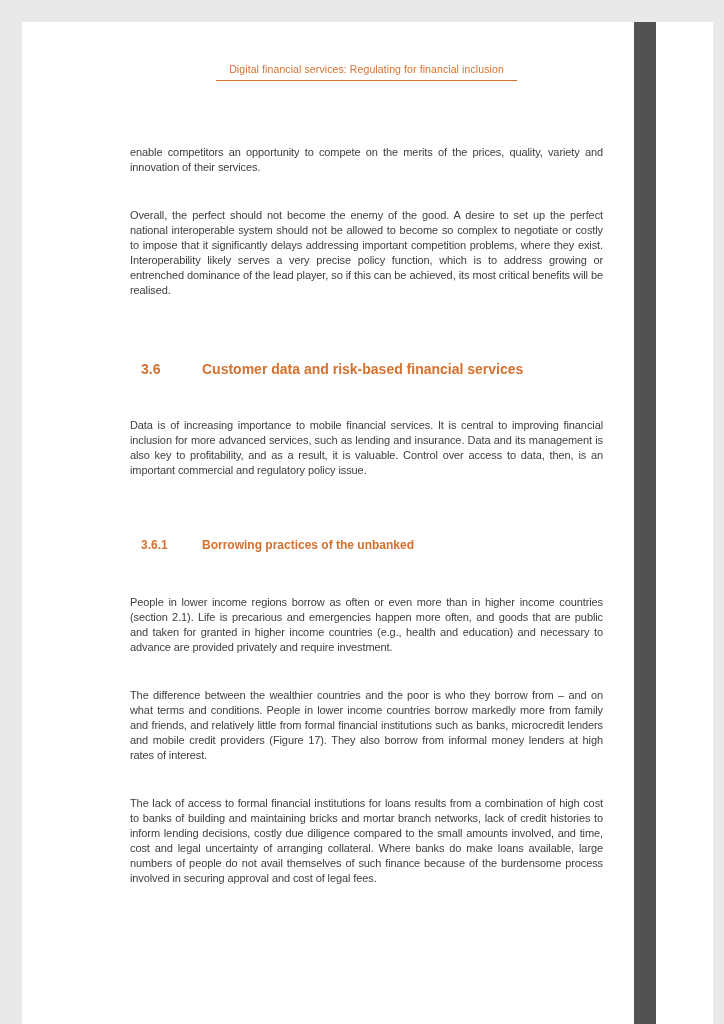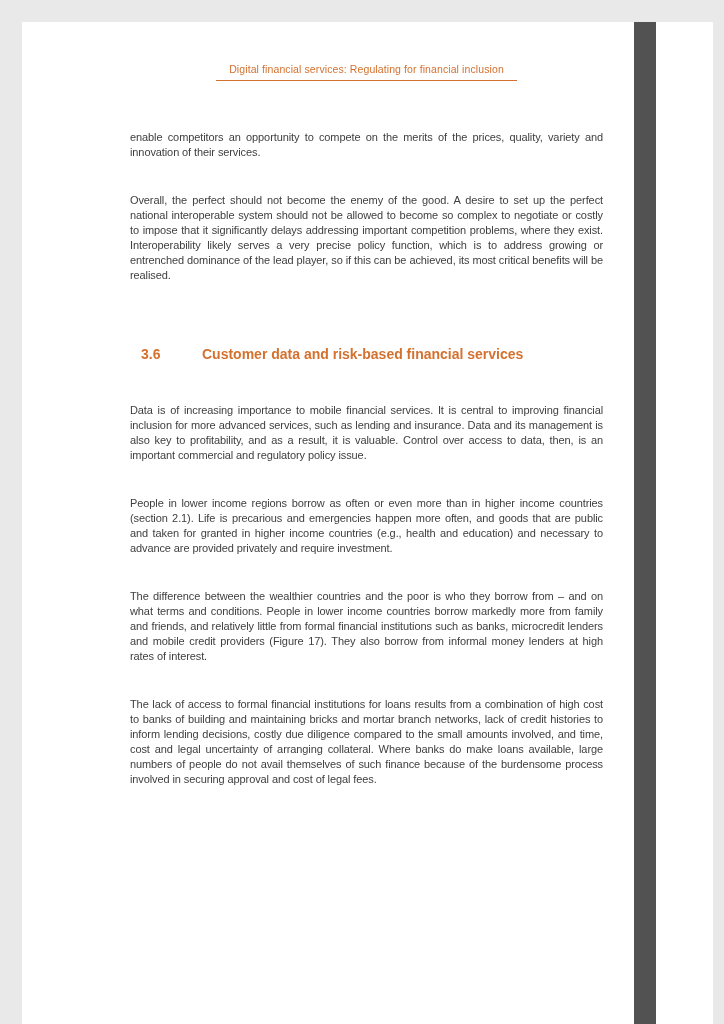--- a/index.html
+++ b/index.html
@@ -36,21 +36,21 @@
     display:inline-block;
     color:var(--accent-orange,#D4712F);
     font-size:10.5px;
     letter-spacing:0.1px;
     padding:0 13px 5px 13px;
     border-bottom:1px solid var(--accent-orange,#D4712F);
   }
   
   .content{
     position:absolute;
-    top:86px;left:86px;width:517px;
+    top:101px;left:86px;width:517px;
     color:var(--body-text,#3E3E3E);
     font-size:11px;
     line-height:15px;
   }
   .content p{
     text-align:justify;
     margin-bottom:11px;
     letter-spacing:-0.1px;
   }
   h2.section-heading{
@@ -104,20 +104,23 @@
     <p>enable competitors an opportunity to compete on the merits of the prices, quality, variety and innovation of their services.</p>
 
     <p>Overall, the perfect should not become the enemy of the good. A desire to set up the perfect national interoperable system should not be allowed to become so complex to negotiate or costly to impose that it significantly delays addressing important competition problems, where they exist. Interoperability likely serves a very precise policy function, which is to address growing or entrenched dominance of the lead player, so if this can be achieved, its most critical benefits will be realised.</p>
 
     <h2 class="section-heading">
       <span class="heading-number">3.6</span><span>Customer data and risk-based financial services</span>
     </h2>
 
     <p>Data is of increasing importance to mobile financial services. It is central to improving financial inclusion for more advanced services, such as lending and insurance. Data and its management is also key to profitability, and as a result, it is valuable. Control over access to data, then, is an important commercial and regulatory policy issue.</p>
 
+    <h3 class="subsection-heading">
+      <span class="heading-number">3.6.1</span><span>Borrowing practices of the unbanked</span>
+    </h3>
 
     <p>People in lower income regions borrow as often or even more than in higher income countries (section 2.1). Life is precarious and emergencies happen more often, and goods that are public and taken for granted in higher income countries (e.g., health and education) and necessary to advance are provided privately and require investment.</p>
 
     <p>The difference between the wealthier countries and the poor is who they borrow from – and on what terms and conditions. People in lower income countries borrow markedly more from family and friends, and relatively little from formal financial institutions such as banks, microcredit lenders and mobile credit providers (Figure 17). They also borrow from informal money lenders at high rates of interest.</p>
 
     <p>The lack of access to formal financial institutions for loans results from a combination of high cost to banks of building and maintaining bricks and mortar branch networks, lack of credit histories to inform lending decisions, costly due diligence compared to the small amounts involved, and time, cost and legal uncertainty of arranging collateral. Where banks do make loans available, large numbers of people do not avail themselves of such finance because of the burdensome process involved in securing approval and cost of legal fees.</p>
 
   </div>
 
   <div class="page-badge">43</div>

